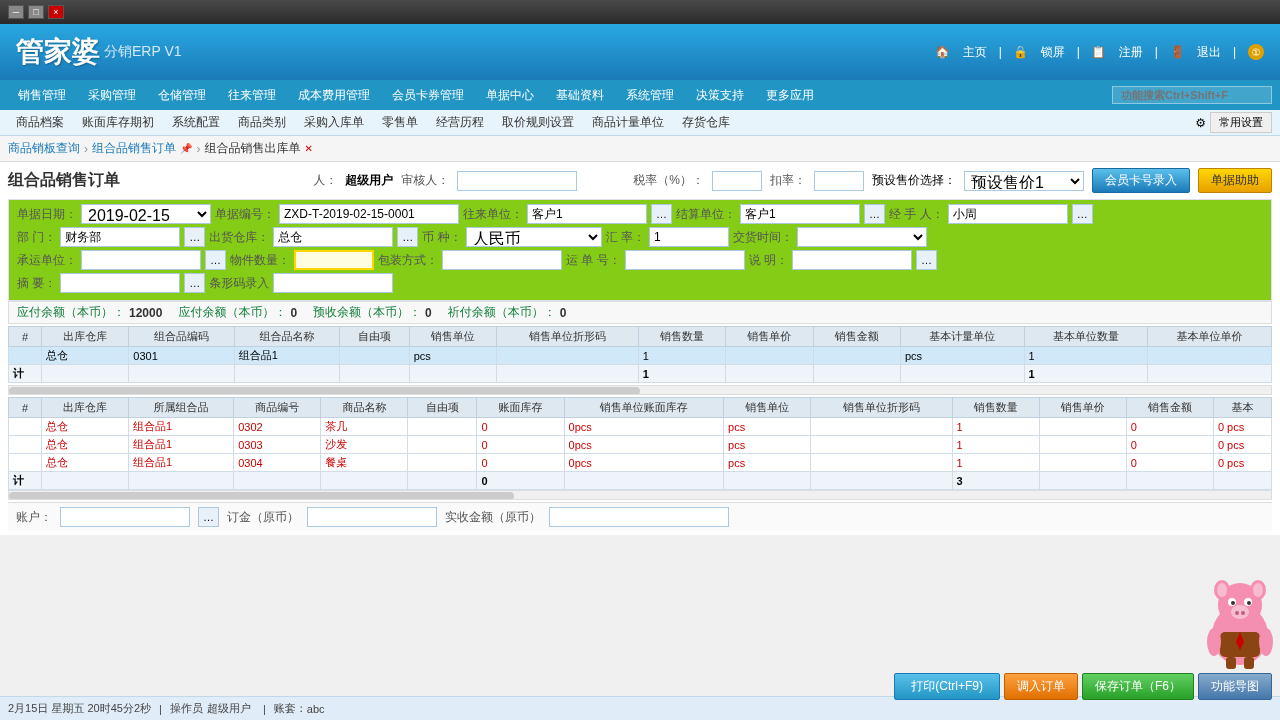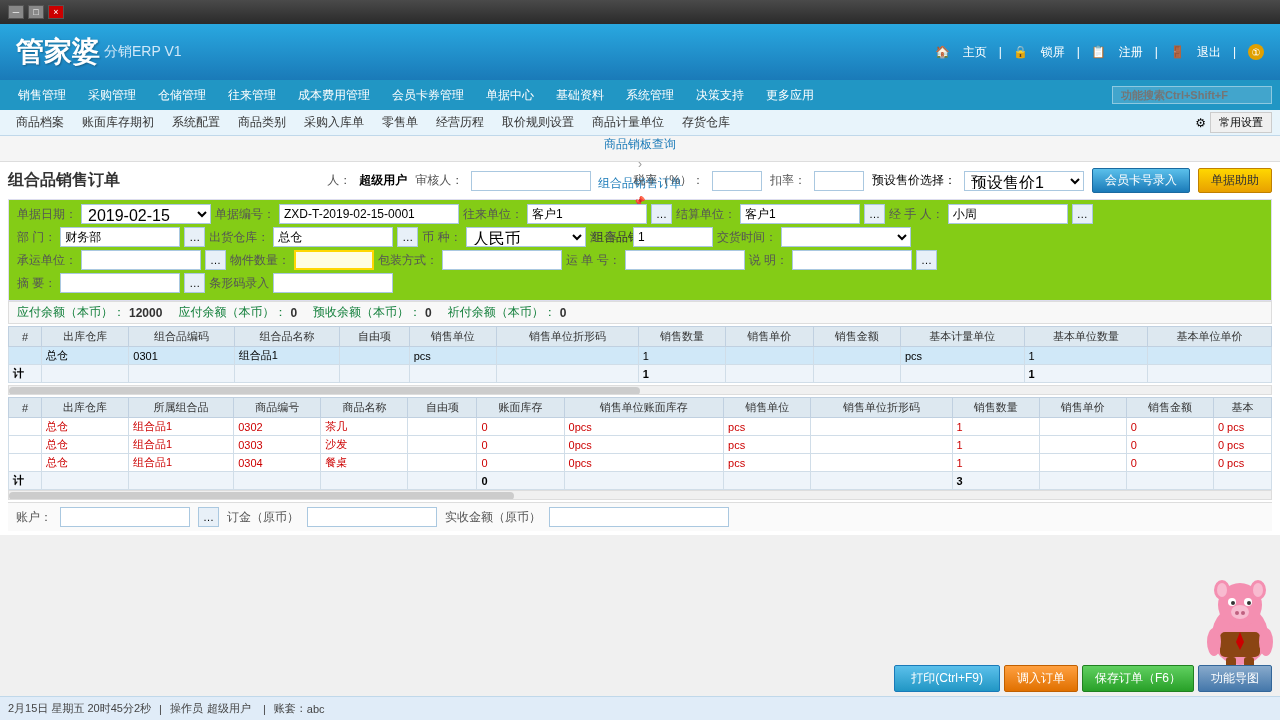--- a/index.html
+++ b/index.html
@@ -24,21 +24,21 @@
     .nav-item { color: white; font-size: 12px; padding: 4px 10px; cursor: pointer; white-space: nowrap; }
     .nav-search { margin-left: auto; background: rgba(255,255,255,0.15); border: 1px solid rgba(255,255,255,0.4); color: white; padding: 2px 8px; font-size: 11px; width: 160px; font-weight: bold; }
 
     
     .sub-nav { background: #e8f4fb; height: 26px; display: flex; align-items: center; padding: 0 8px; gap: 2px; border-bottom: 1px solid #c0d8ea; }
     .sub-nav-item { color: #333; font-size: 12px; padding: 2px 8px; cursor: pointer; white-space: nowrap; }
     .sub-nav-right { margin-left: auto; display: flex; align-items: center; gap: 4px; }
     .settings-btn { background: #f0f0f0; border: 1px solid #ccc; padding: 2px 8px; font-size: 11px; cursor: pointer; }
 
     
-    .breadcrumb { background: #f5f5f5; height: 26px; display: flex; align-items: center; padding: 0 8px; gap: 4px; border-bottom: 1px solid #ddd; font-size: 12px; flex-direction: column; }
+    .breadcrumb { background: #f5f5f5; height: 26px; display: flex; align-items: center; padding: 0 8px; gap: 4px; border-bottom: 1px solid #ddd; font-size: 12px; }
     .breadcrumb-item { color: #1a7ab8; cursor: pointer; }
     .breadcrumb-sep { color: #999; }
     .breadcrumb-current { color: #333; }
     .breadcrumb-icon { color: #f90; font-size: 10px; }
 
     
     .page-content { background: white; padding: 4px 8px; }
 
     
     .page-title { font-size: 16px; font-weight: bold; color: #333; padding: 4px 0 4px 0; }
@@ -159,21 +159,21 @@
 
 <div class="page-content">
   <div style="display:flex; align-items:center; justify-content:space-between; margin-bottom:4px;">
     <span class="page-title">组合品销售订单</span>
     <div style="display:flex; align-items:center; gap:8px;">
       <span style="color:#555;">人：</span>
       <span style="font-weight:bold;">超级用户</span>
       <span style="color:#555;">审核人：</span>
       <input class="form-input form-input-medium" type="text" style="">
       <span style="flex:1;"></span>
-      <span style="color:#555;margin-left:26px;">税率（%）：</span>
+      <span style="color:#555;margin-left:40px;">税率（%）：</span>
       <input class="form-input" style="width: 50px;" type="text">
       <span style="color:#555;">扣率：</span>
       <input class="form-input" style="width: 50px;" type="text">
       <span style="color:#000000;">预设售价选择：</span>
       <select class="form-select" style="width:120px;">
         <option>预设售价1</option>
       </select>
       <button class="action-btn">会员卡号录入</button>
       <button class="action-btn-gold">单据助助</button>
     </div>
@@ -200,21 +200,21 @@
     </div>
 
     <div class="form-row">
       <span class="form-label">部 门：</span>
       <input class="form-input form-input-medium" type="text" value="财务部" style="">
       <button class="browse-btn">…</button>
       <span class="form-label">出货仓库：</span>
       <input class="form-input form-input-medium" type="text" value="总仓" style="">
       <button class="browse-btn">…</button>
       <span class="form-label">币 种：</span>
-      <select class="form-select" style="width:120px;">
+      <select class="form-select" style="width:136px;">
         <option>人民币</option>
       </select>
       <span class="form-label">汇 率：</span>
       <input class="form-input form-input-small" type="text" value="1" style="">
       <span class="form-label">交货时间：</span>
       <select class="form-select" style="width:130px;">
         <option></option>
       </select>
     </div>
 
@@ -420,21 +420,21 @@
     <span class="form-label">账户：</span>
     <input class="form-input" style="width: 130px;" type="text">
     <button class="browse-btn">…</button>
     <span class="form-label">订金（原币）</span>
     <input class="form-input" style="width: 130px;" type="text">
     <span class="form-label">实收金额（原币）</span>
     <input class="form-input" style="width: 180px;" type="text">
   </div>
 </div>
 
-<div style="position:fixed; bottom:28px; right:8px; display:flex; gap:4px; z-index:100;">
+<div style="position:fixed; bottom:20px; right:8px; display:flex; gap:4px; z-index:100;">
   <button class="btn-print">打印(Ctrl+F9)</button>
   <button class="btn-import">调入订单</button>
   <button class="btn-save">保存订单（F6）</button>
   <button style="background:linear-gradient(to bottom,#88aacc,#4477aa);color:white;border:1px solid #336699;padding:4px 12px;font-size:12px;cursor:pointer;border-radius:2px;">功能导图</button>
 </div>
 
 <div class="bottom-bar">
   <span>2月15日 星期五 20时45分2秒</span>
   <span style="margin:0 8px;">|</span>
   <span>操作员</span>

